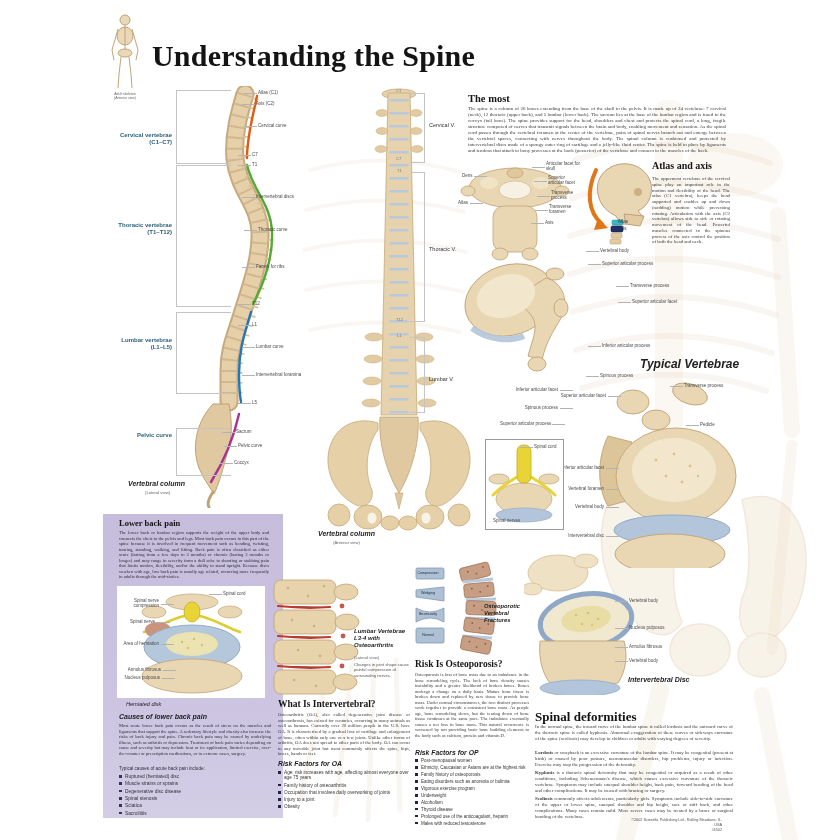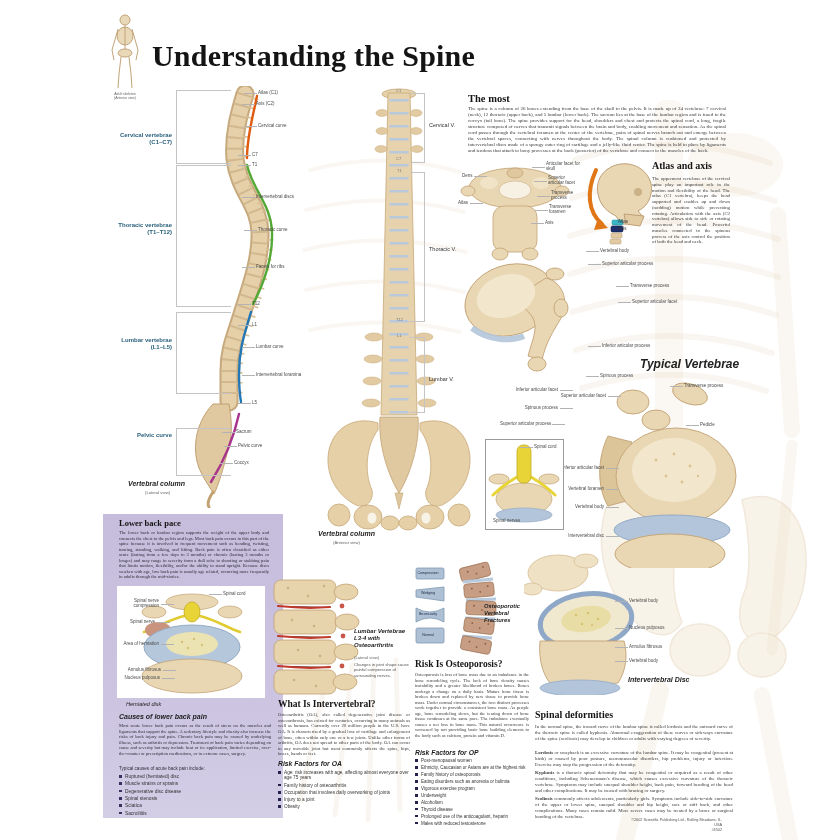--- a/index.html
+++ b/index.html
@@ -326,21 +326,21 @@
     <path d="M16,96 C14,116 20,134 30,142 L94,138 C102,126 104,110 100,96 Z" fill="#e9d7b4" stroke="#c3a274" stroke-width="0.9"></path>
     <ellipse cx="56" cy="143" rx="40" ry="8" fill="#b3c5da" stroke="#93abc6" stroke-width="0.8"></ellipse>
   </svg>
   <div class="pl ll" style="left:629px;top:599px">Vertebral body</div>
   <div class="pl ll" style="left:629px;top:626px">Nucleus pulposus</div>
   <div class="pl ll" style="left:629px;top:645px">Annulus fibrosus</div>
   <div class="pl ll" style="left:629px;top:659px">Vertebral body</div>
   <div class="abs cap" style="left:628px;top:676px;font-size:7px">Intervertebral Disc</div>
 
   <div class="abs" style="left:103px;top:514px;width:180px;height:304px;background:linear-gradient(180deg,#c5bddb 0%,#cbc3e0 55%,#d3cde6 100%)">
-    <div class="abs hd" style="left:16px;top:5px;font-size:8.5px">Lower back pace</div>
+    <div class="abs hd" style="left:16px;top:5px;font-size:8.5px">Lower back pain</div>
     <div class="abs bod" style="left:16px;top:16px;width:150px;font-size:4.6px;color:#2e2e3a">The lower back or lumbar region supports the weight of the upper body and connects the chest to the pelvis and legs. Most back pain occurs in this part of the spine because it is involved in frequent movement such as bending, twisting, turning, standing, walking, and lifting. Back pain is often classified as either acute (lasting from a few days to 3 months) or chronic (lasting 3 months or longer) and may range in severity from a dull ache to shooting or stabbing pain that limits motion, flexibility, and/or the ability to stand upright. Because discs weaken with age, low back pain is usually age related, occurring more frequently in adults through the mid-sixties.</div>
 
     <div class="abs" style="left:14px;top:72px;width:148px;height:112px;background:#fff">
       <svg class="abs" style="left:1px;top:4px" width="146" height="104" viewBox="0 0 146 104">
         <ellipse cx="74" cy="12" rx="26" ry="8" fill="#e9d7b4" stroke="#c3a274" stroke-width="0.7"></ellipse>
         <ellipse cx="36" cy="22" rx="12" ry="6" fill="#e9d7b4" stroke="#c3a274" stroke-width="0.7"></ellipse>
         <ellipse cx="112" cy="22" rx="12" ry="6" fill="#e9d7b4" stroke="#c3a274" stroke-width="0.7"></ellipse>
         <path d="M66,26 C50,30 38,38 26,42" fill="none" stroke="#e0cb30" stroke-width="2.6" stroke-linecap="round"></path>
         <path d="M82,26 C98,30 110,38 122,42" fill="none" stroke="#e0cb30" stroke-width="2.6" stroke-linecap="round"></path>
         <ellipse cx="74" cy="22" rx="8" ry="10" fill="#e8d437" stroke="#c2ad1e" stroke-width="0.8"></ellipse>
@@ -484,21 +484,21 @@
     <div class="bul">Family history of osteoporosis</div>
     <div class="bul">Eating disorders such as anorexia or bulimia</div>
     <div class="bul">Vigorous exercise program</div>
     <div class="bul">Underweight</div>
     <div class="bul">Alcoholism</div>
     <div class="bul">Thyroid disease</div>
     <div class="bul">Prolonged use of the anticoagulant, heparin</div>
     <div class="bul">Males with reduced testosterone</div>
   </div>
 
-  <div class="abs hd" style="left:535px;top:710px;font-size:10px">Spinal deformities</div>
+  <div class="abs hd" style="left:535px;top:710px;font-size:13px">Spinal deformities</div>
   <div class="abs bod" style="left:535px;top:724px;width:198px;font-size:4.9px">In the normal spine, the inward curve of the lumbar spine is called lordosis and the outward curve of the thoracic spine is called kyphosis. Abnormal exaggeration of these curves or sideways curvature of the spine (scoliosis) may develop in children or adults with varying degrees of severity.</div>
   <div class="abs bod" style="left:535px;top:750px;width:198px;font-size:4.9px"><b>Lordosis</b><span> or swayback is an excessive curvature of the lumbar spine. It may be congenital (present at birth) or caused by poor posture, neuromuscular disorders, hip problems, injury or infection. Exercise may stop the progression of the deformity.</span></div>
   <div class="abs bod" style="left:535px;top:770px;width:198px;font-size:4.9px"><b>Kyphosis</b><span> is a thoracic spinal deformity that may be congenital or acquired as a result of other conditions, including Scheuermann's disease, which causes excessive curvature of the thoracic vertebrae. Symptoms may include unequal shoulder height, back pain, forward bending of the head and other complications. It may be treated with bracing or surgery.</span></div>
   <div class="abs bod" style="left:535px;top:796px;width:198px;font-size:4.9px"><b>Scoliosis</b><span> commonly affects adolescents, particularly girls. Symptoms include side-to-side curvature of the upper or lower spine, unequal shoulder and hip height, sore or stiff back, and other complications. Many cases remain mild. More severe cases may be treated by a brace or surgical bonding of the vertebrae.</span></div>
 
   <div class="abs sans ra" style="left:628px;top:818px;width:94px;font-size:3.8px;color:#555;line-height:1.3">
     <div>©2002 Scientific Publishing Ltd., Rolling Meadows, IL, USA</div>
     <div>#4502</div>
   </div>
 

